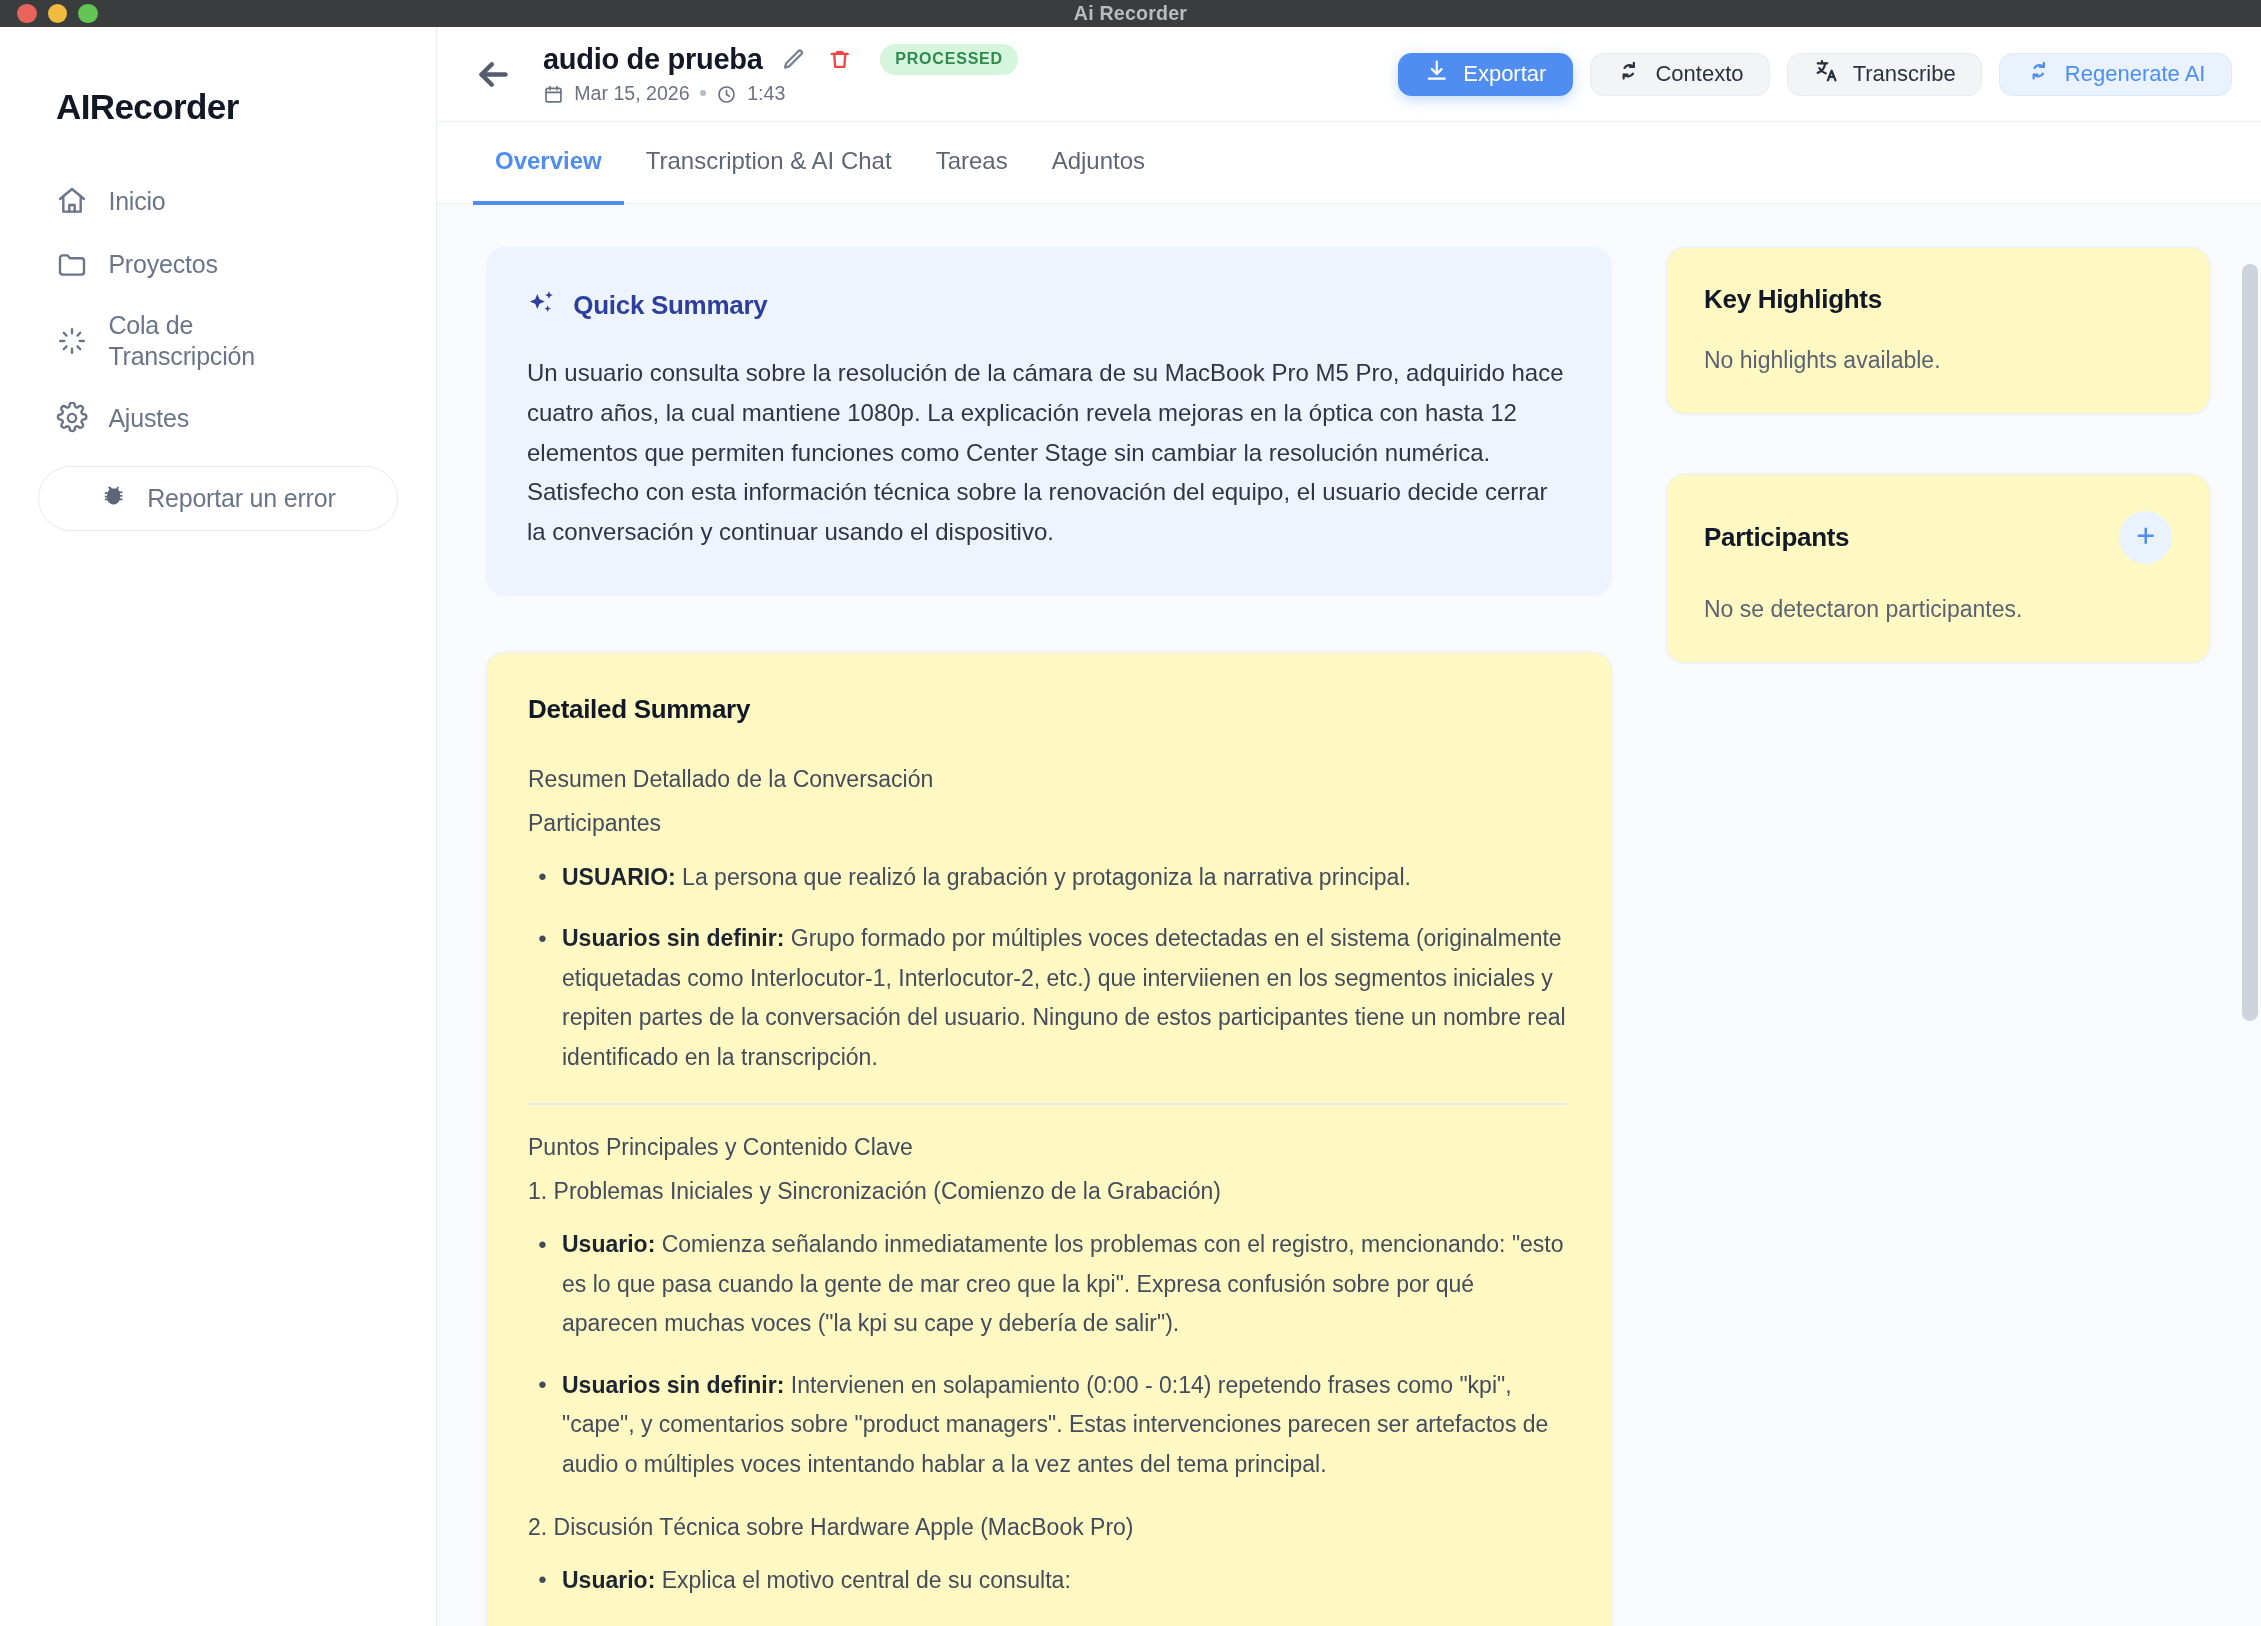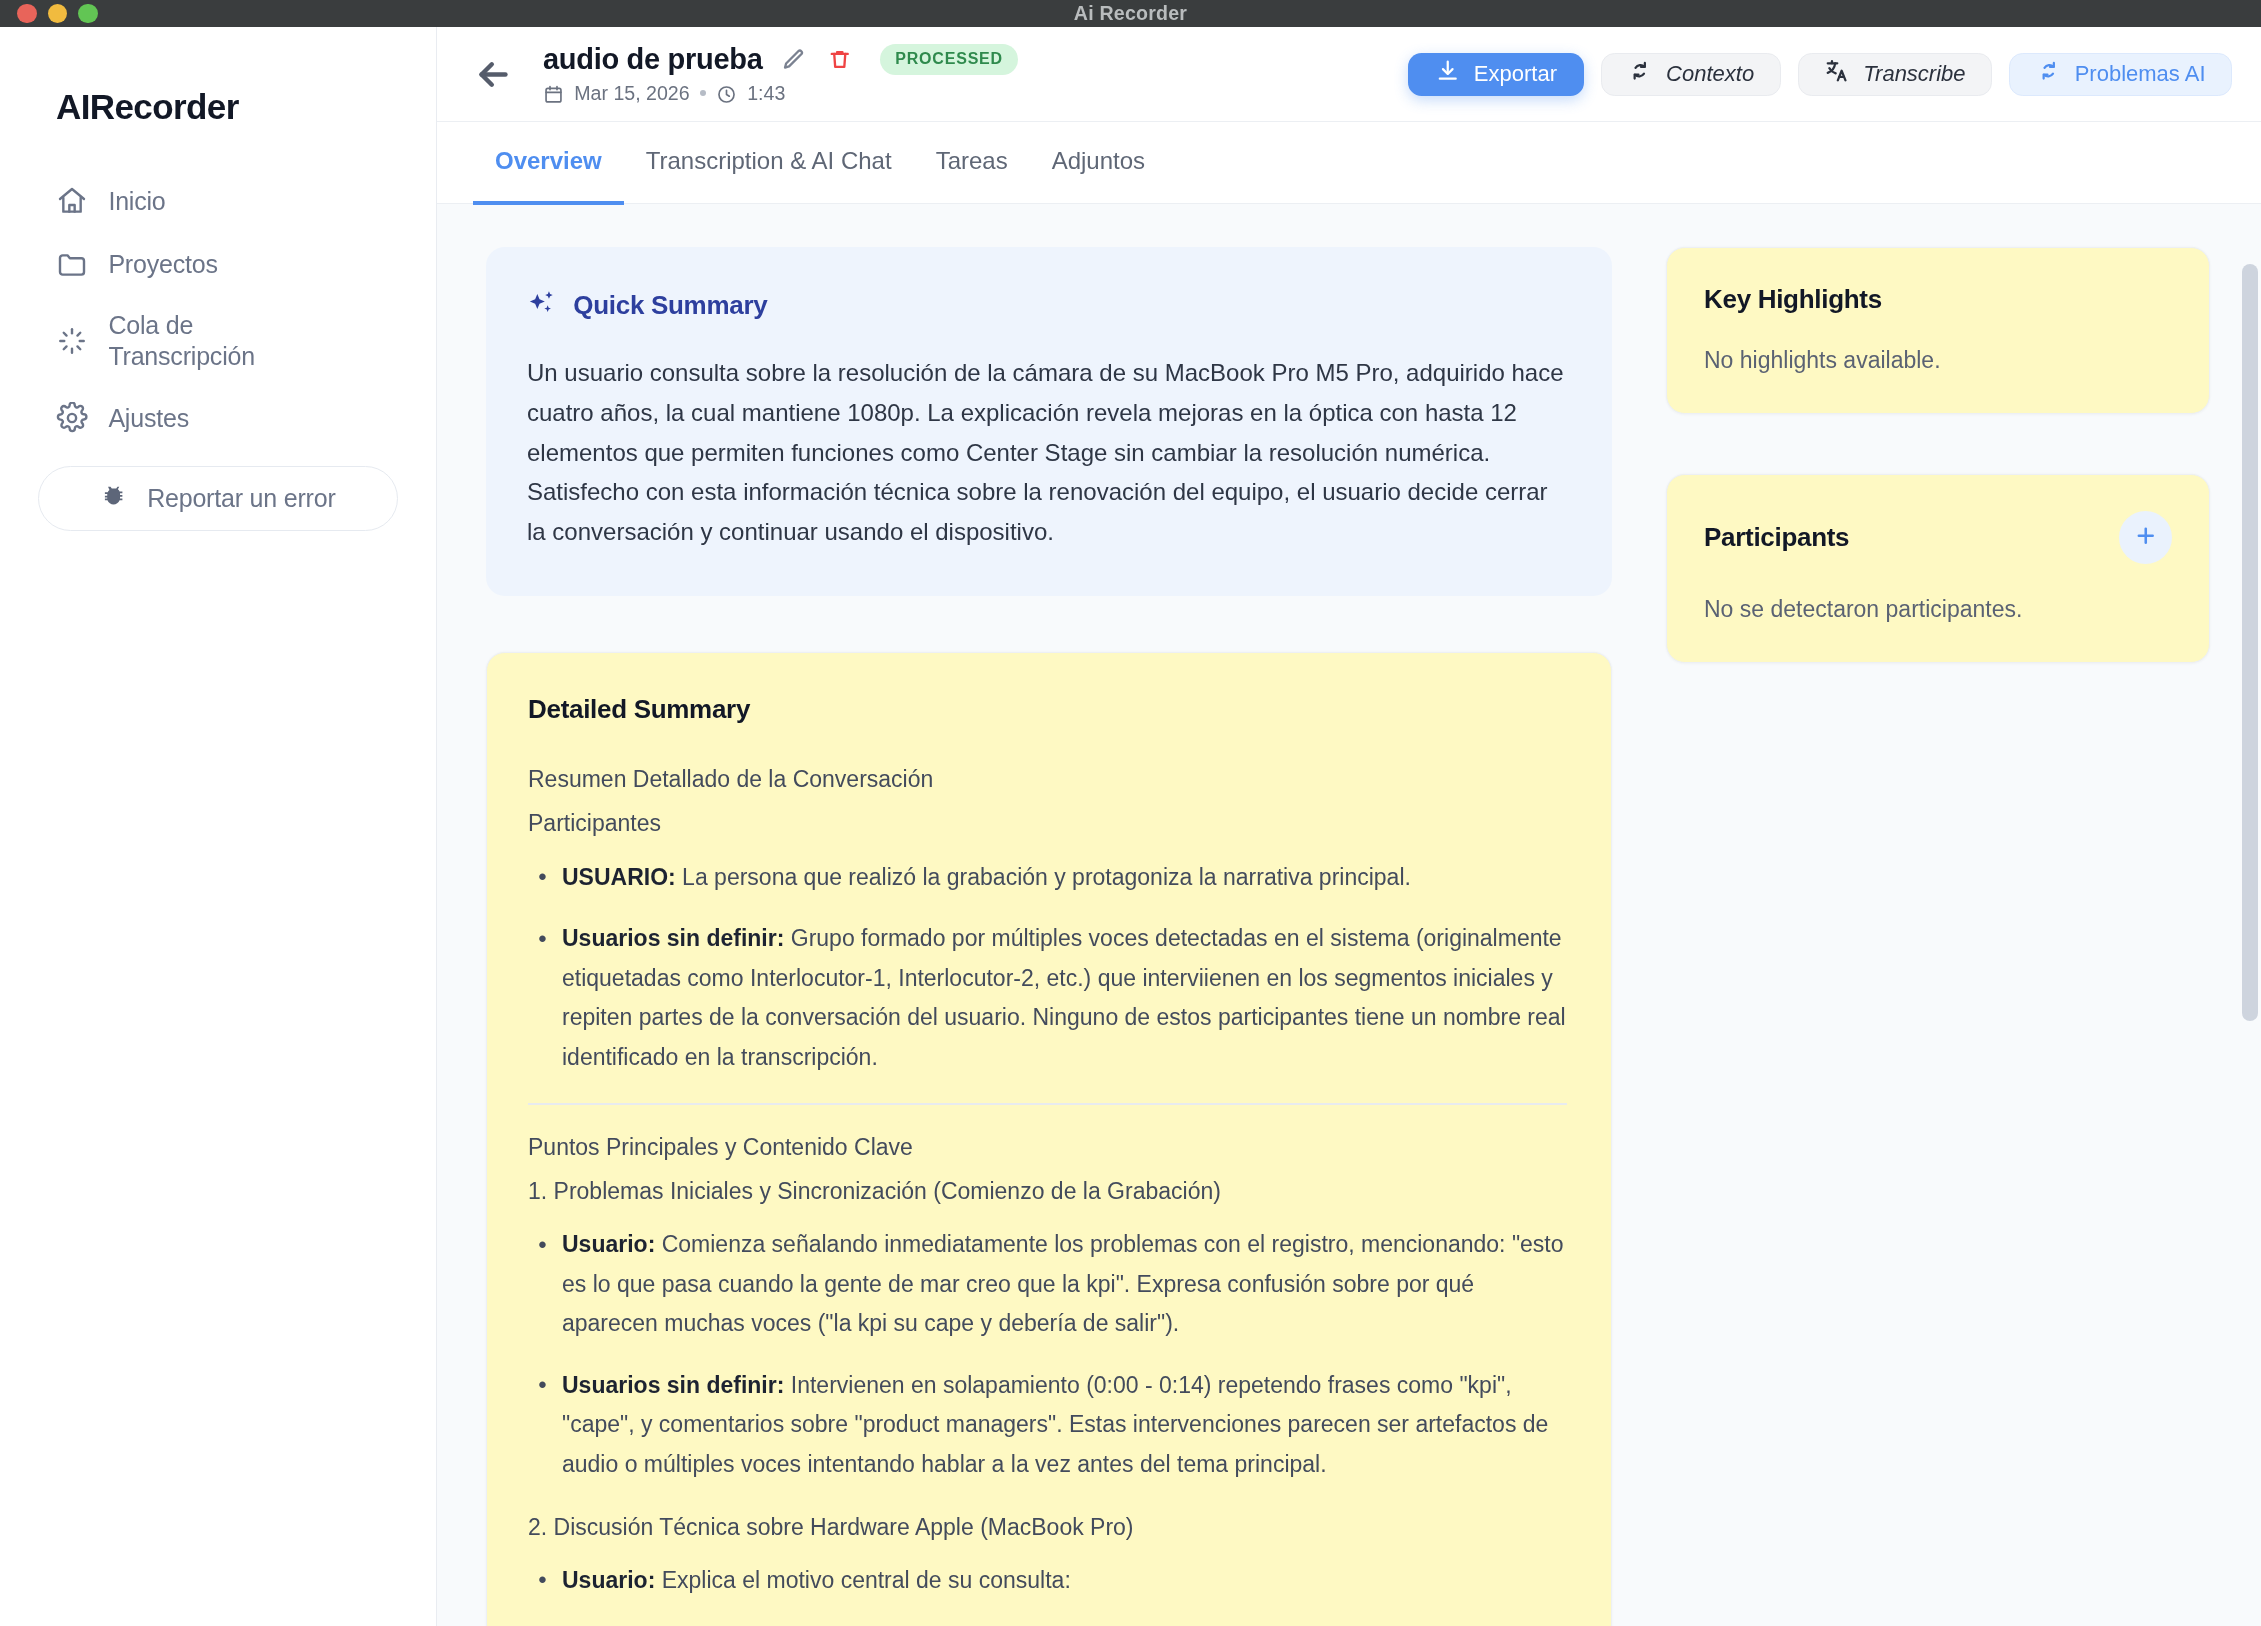--- a/index.html
+++ b/index.html
@@ -89,21 +89,21 @@
 
   .actions { margin-left: auto; display: flex; align-items: center; gap: 17px; }
   .btn {
     display: flex; align-items: center; gap: 13.6px; height: 43px;
     padding: 0 25.5px; border-radius: 13.6px; font-size: 22px; cursor: pointer;
     border: 1.7px solid transparent; white-space: nowrap;
   }
   .btn svg { width: 25.5px; height: 25.5px; fill: none; stroke-width: 2.1; stroke-linecap: round; stroke-linejoin: round; }
   .btn-primary { background: #4f8ef0; color: #fff; box-shadow: 0 4.3px 13.6px rgba(79,142,240,.32); }
   .btn-primary svg { stroke: #fff; }
-  .btn-ghost { background: #f3f4f6; color: #2b313d; border-color: #e9ebef; font-style: italic; }
+  .btn-ghost { background: #f3f4f6; color: #2b313d; border-color: #e9ebef; }
   .btn-ghost svg { stroke: #2b313d; }
   .btn-soft { background: #e9f2fe; color: #4f8ef0; border-color: #dce9fd; }
   .btn-soft svg { stroke: #4f8ef0; }
 
   .tabs {
     background: #fff; border-bottom: 1.7px solid #eceff3;
     display: flex; gap: 0; padding: 0 29px 0 36px; height: 82px; flex: none; align-items: stretch;
   }
   .tab {
     display: flex; align-items: center; padding: 0 22px;
@@ -330,21 +330,21 @@
         </div>
         <div class="btn btn-soft">
           <span>
             <svg viewBox="0 0 24 24">
                 <path d="M16.5 8.2A5.6 5.6 0 0 0 8 9.2"></path>
                 <path d="M7.5 15.8a5.6 5.6 0 0 0 8.5-1"></path>
                 <path d="M16.8 4.6v3.8h-3.6"></path>
                 <path d="M7.2 19.4v-3.8h3.6"></path>
               </svg>
           </span>
-          <span>Problemas AI</span>
+          <span>Regenerate AI</span>
         </div>
       </div>
     </div>
 
     <div class="tabs">
       <div class="tab active">Overview</div>
       <div class="tab">Transcription &amp; AI Chat</div>
       <div class="tab">Tareas</div>
       <div class="tab">Adjuntos</div>
     </div>

